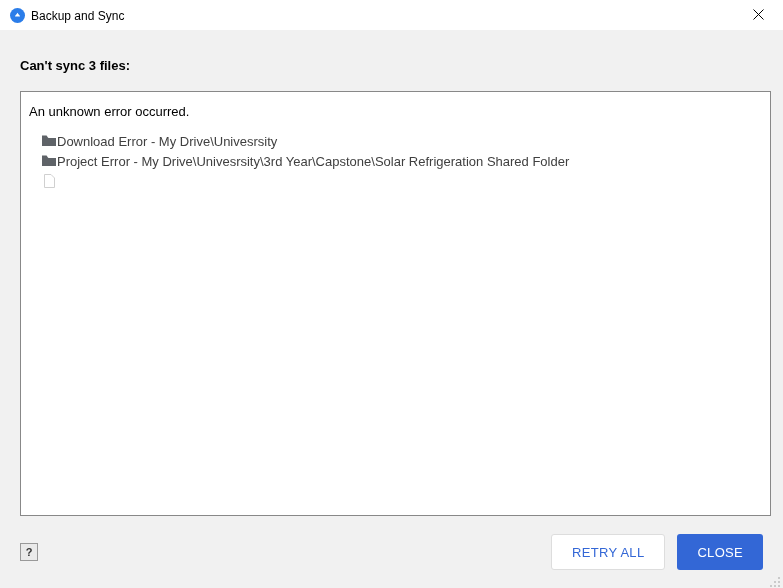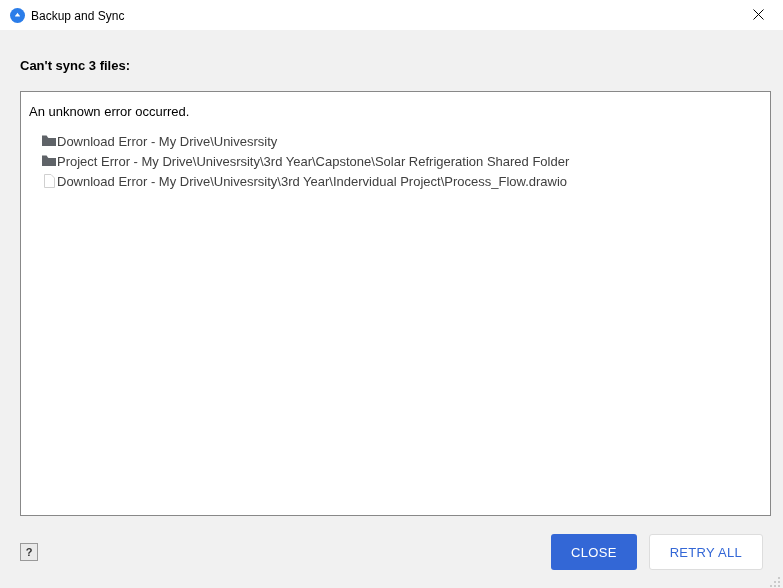--- a/index.html
+++ b/index.html
@@ -184,35 +184,34 @@
       </span>
       <span>Project Error - My Drive\Univesrsity\3rd Year\Capstone\Solar Refrigeration Shared Folder</span>
     </div>
 
     <div class="error-row">
       <span class="icon-wrap">
         <svg width="11" height="14" viewBox="0 0 11 14">
           <path d="M0.5 0.5 L7 0.5 L10.5 4 L10.5 13.5 L0.5 13.5 Z" fill="#ffffff" stroke="#d0d0d0" stroke-width="1"></path>
         </svg>
       </span>
-      <span>Download Error - My Drive\Univesrsity\3rd Year\Indervidual Project\Process_Flow.drawio</span>
     </div>
   </div>
 </div>
 
 <div class="footer">
   <div class="help-btn">
     <span>?</span>
   </div>
   <div class="footer-buttons">
+    <button class="btn btn-secondary">
+      <span>RETRY ALL</span>
+    </button>
     <button class="btn btn-primary">
       <span>CLOSE</span>
-    </button>
-    <button class="btn btn-secondary">
-      <span>RETRY ALL</span>
     </button>
   </div>
 </div>
 
 <span class="resize-grip">
   <svg width="12" height="12" viewBox="0 0 12 12">
     <circle cx="10" cy="2" r="0.8" fill="#999"></circle>
     <circle cx="10" cy="6" r="0.8" fill="#999"></circle>
     <circle cx="6" cy="6" r="0.8" fill="#999"></circle>
     <circle cx="10" cy="10" r="0.8" fill="#999"></circle>

